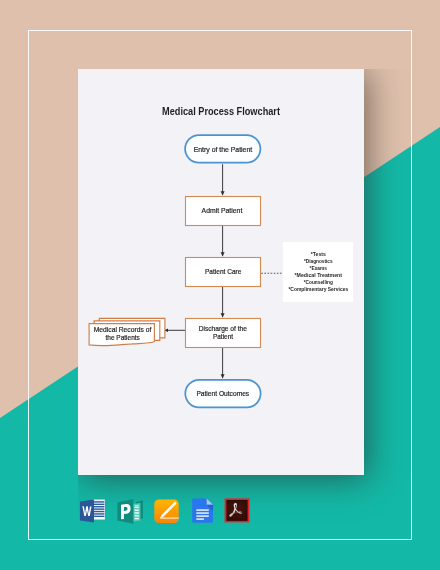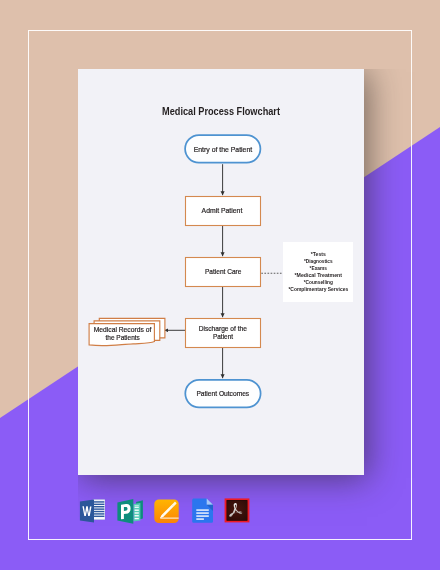--- a/index.html
+++ b/index.html
@@ -1,17 +1,17 @@
 <!DOCTYPE html>
 <html><head>
 <meta charset="utf-8">
 <style>
   html,body{margin:0;padding:0;}
   body{width:440px;height:570px;overflow:hidden;font-family:"Liberation Sans",sans-serif;background:#dedede;}
-  #stage{position:relative;width:440px;height:570px;background:#8b5cf6;overflow:hidden;}
+  #stage{position:relative;width:440px;height:570px;background:#14b8a6;overflow:hidden;}
   .wedge{position:absolute;left:0;top:0;width:440px;height:440px;background:#dec0ac;clip-path:polygon(0 0,440px 0,440px 127px,0 418px);}
   .frame{position:absolute;left:28px;top:30px;width:384px;height:510px;border:1px solid rgba(255,255,255,.92);box-sizing:border-box;}
   .shadowwrap{position:absolute;left:78px;top:69px;width:362px;height:501px;overflow:hidden;}
   .shadowwrap i{position:absolute;left:0;top:0;width:286px;height:406px;box-shadow:3px 3px 32px rgba(40,35,32,.60);}
   .page{position:absolute;left:78px;top:69px;width:286px;height:406px;background:#f2f2f7;}
   svg.fc{position:absolute;left:0;top:0;width:286px;height:406px;display:block;}
   svg.fc{-webkit-transform:translateZ(0);}
   svg.fc text{mix-blend-mode:normal;}
   .ttl{font-family:"Liberation Sans",sans-serif;font-size:11.8px;font-weight:bold;fill:#231f20;}
   .nodetext{font-family:"Liberation Sans",sans-serif;font-size:6.8px;fill:#231f20;stroke:#231f20;stroke-width:.19px;paint-order:stroke fill;}

